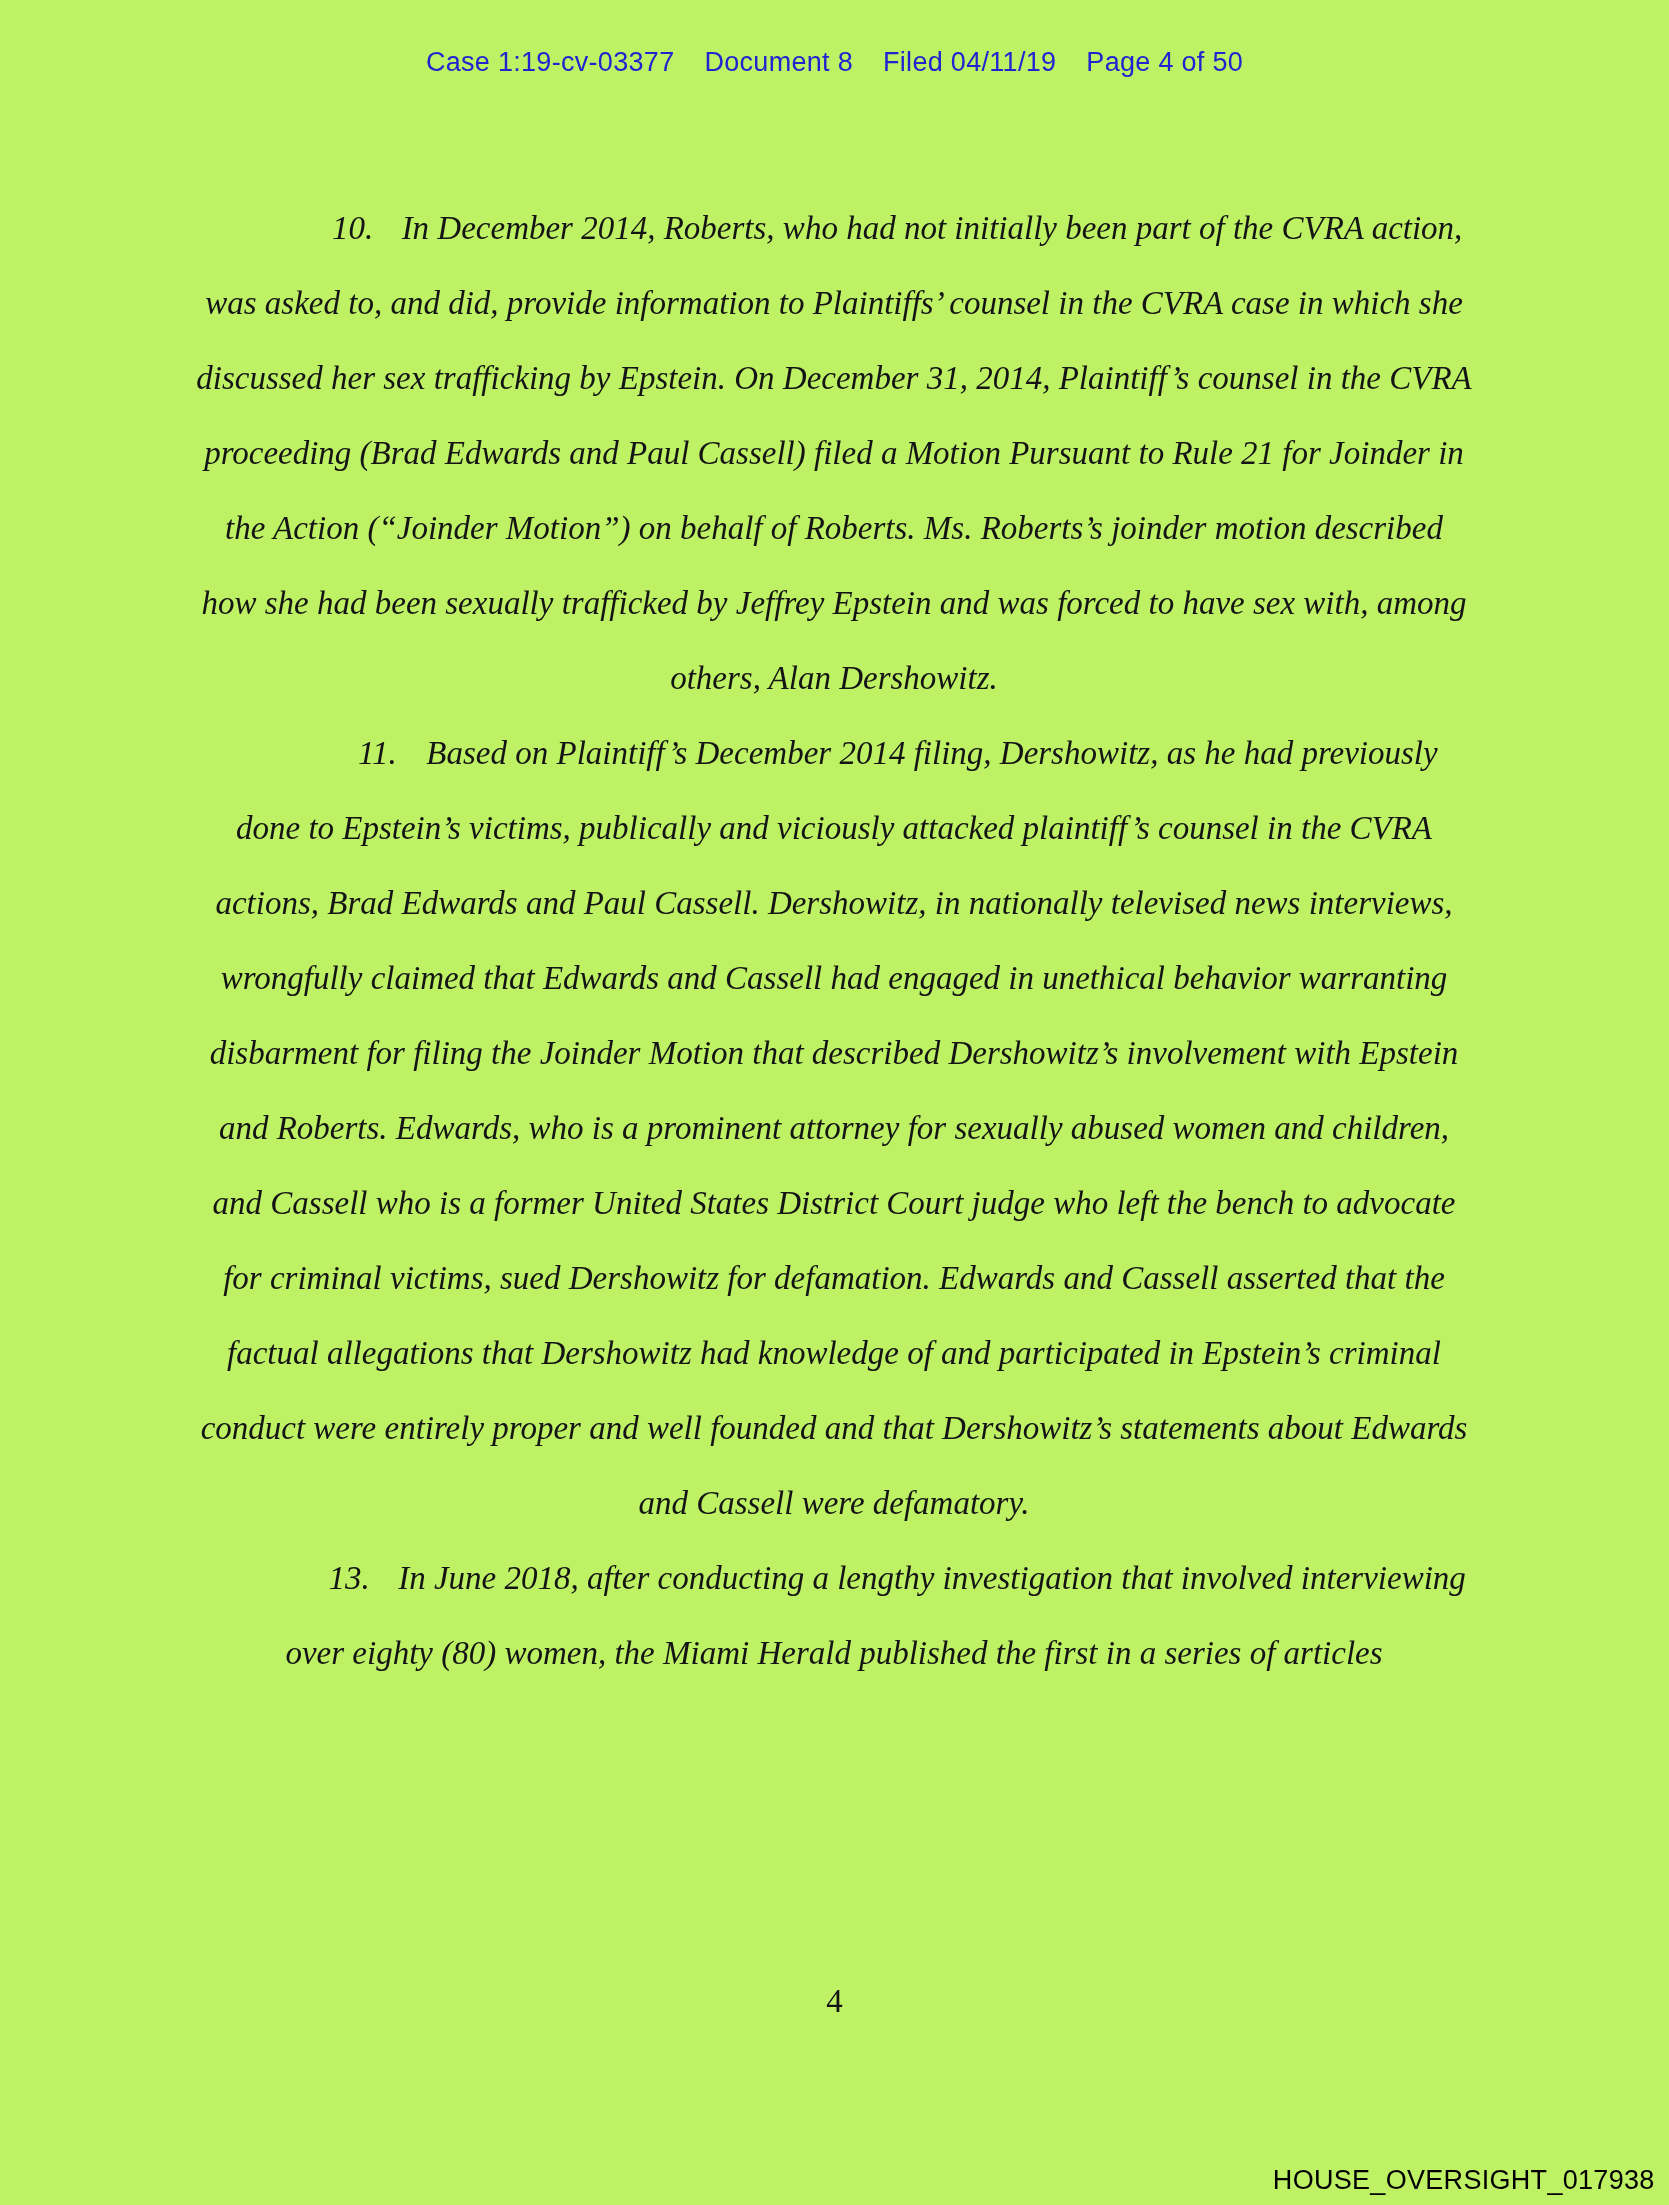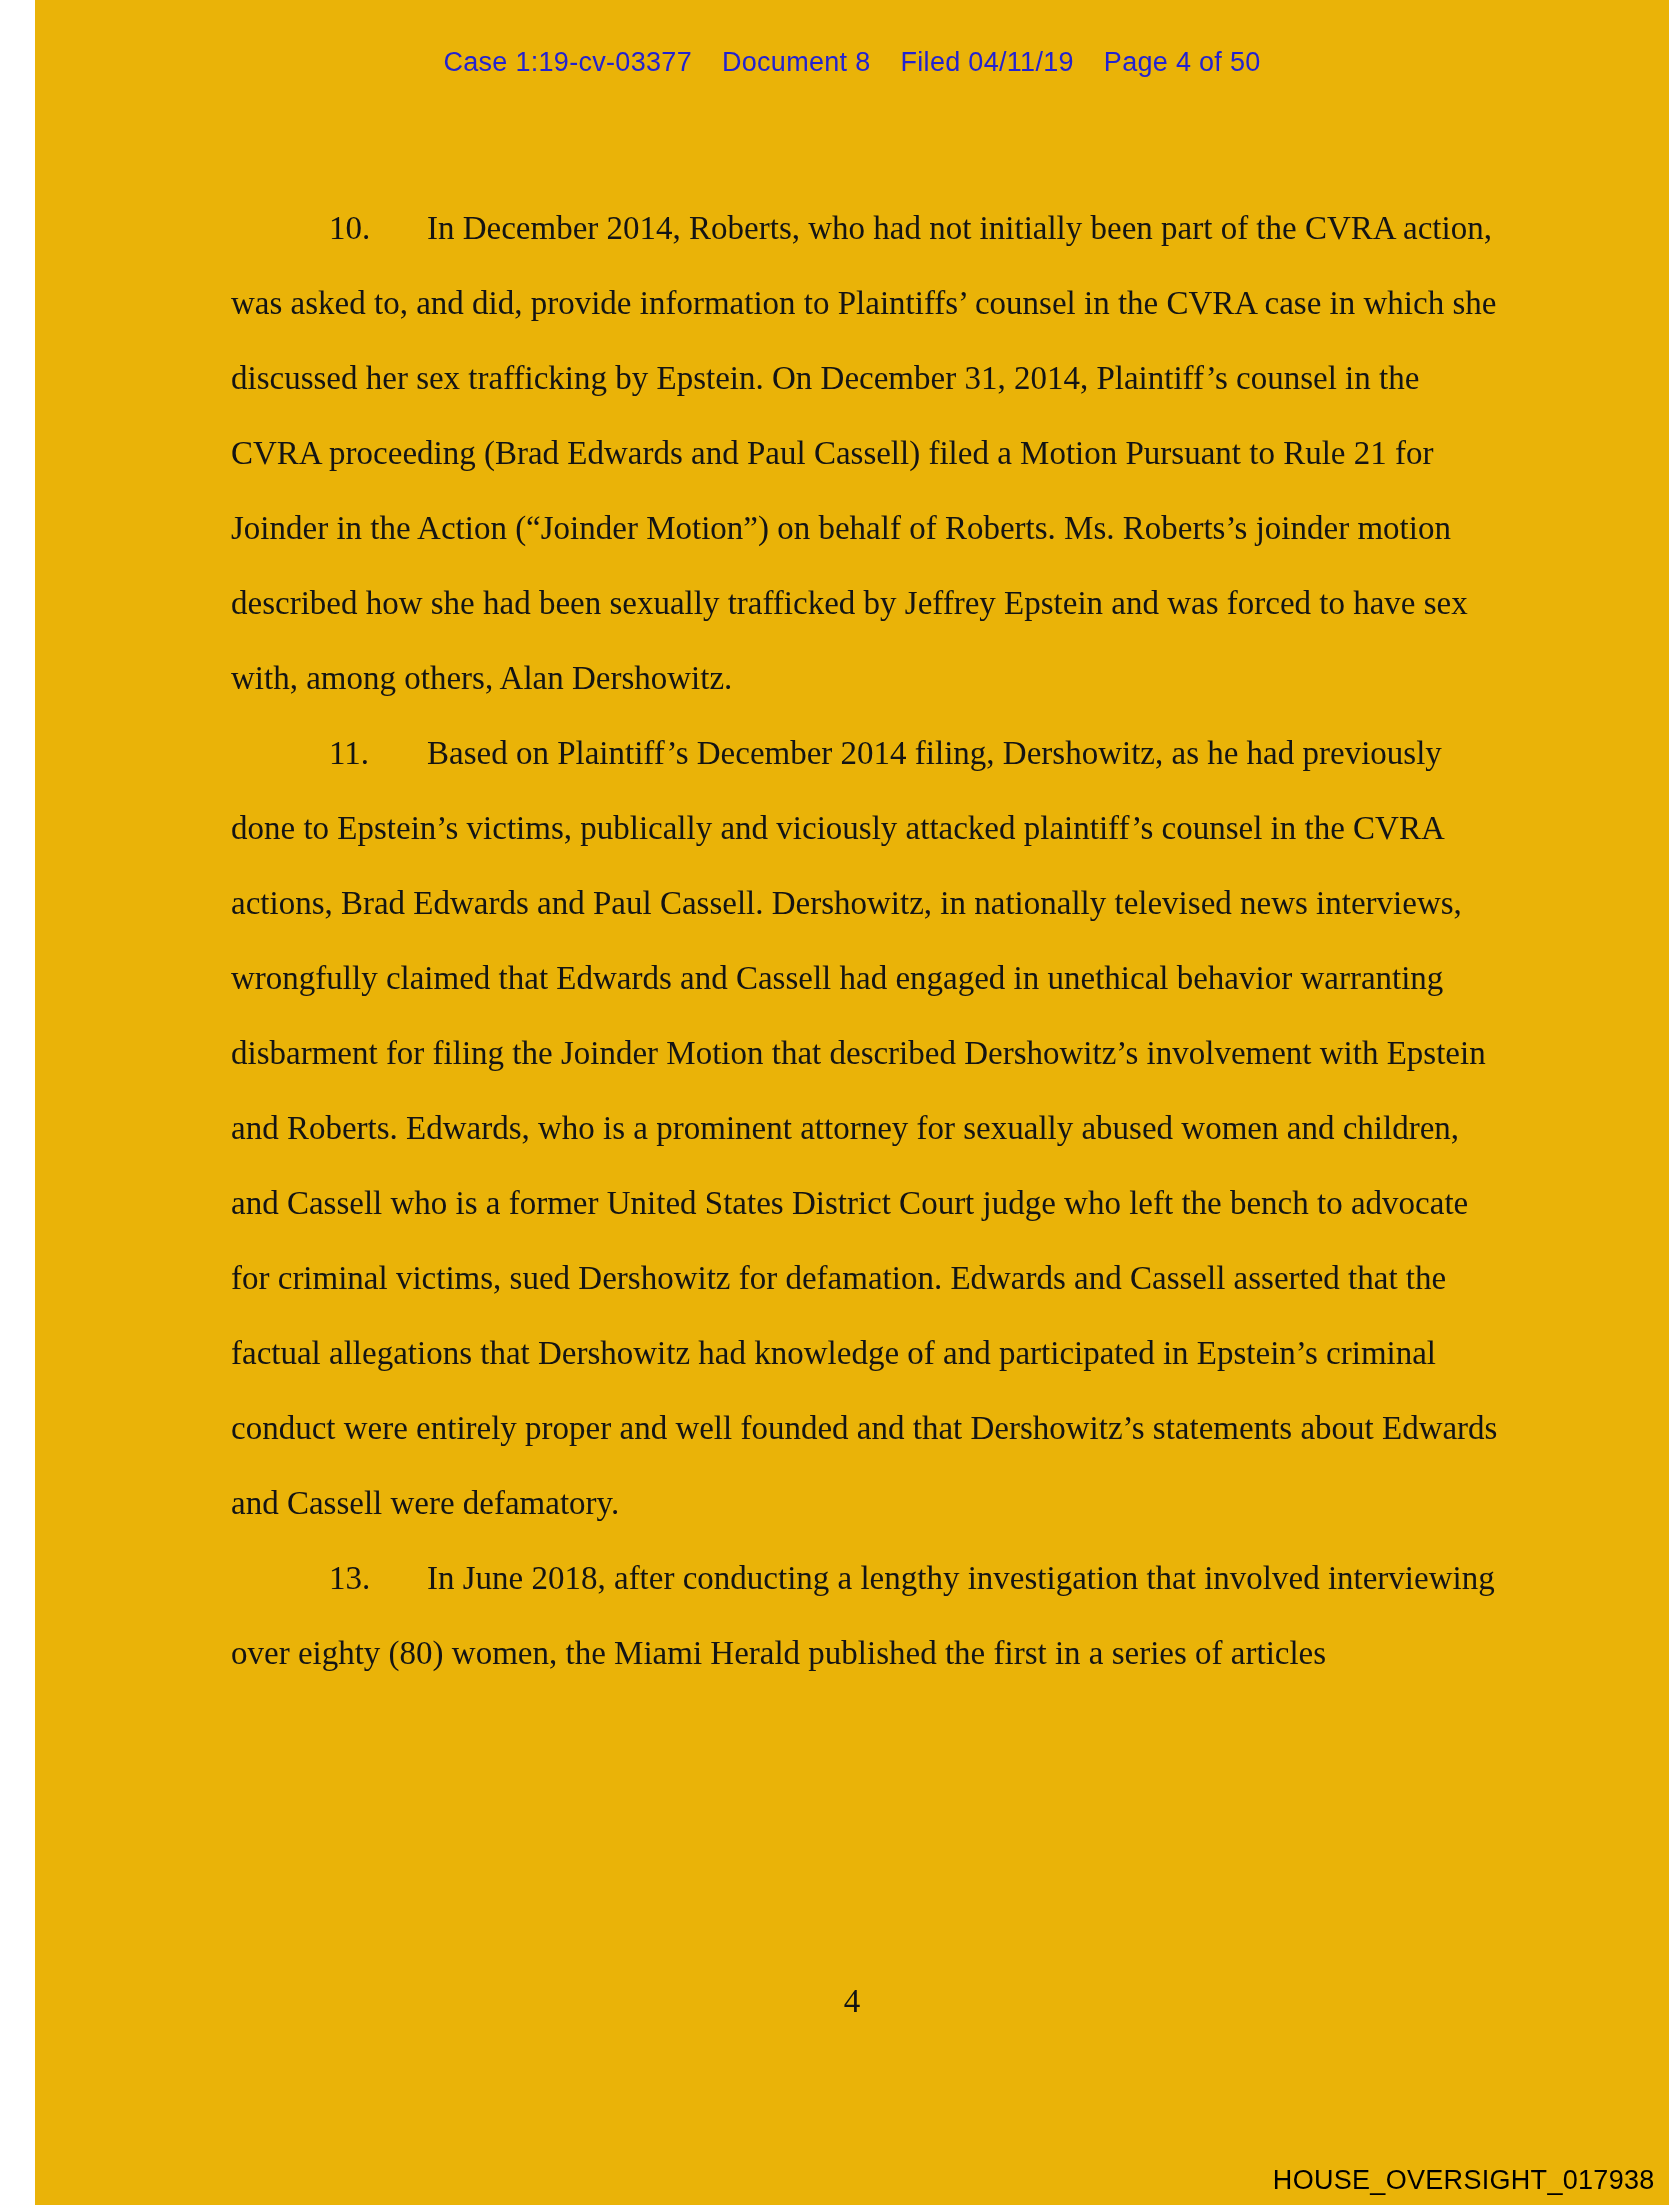--- a/index.html
+++ b/index.html
@@ -11,22 +11,21 @@
     width: 1669px;
     height: 2205px;
     position: relative;
     overflow: hidden;
     font-family: "Liberation Serif", serif;
     color: #1a1a1a;
   }
   .page {
     position: absolute;
     inset: 0;
-    background: #eab308;
-    margin-left: 35px;
+    background: #bef264;
   }
   .case-header {
     position: absolute;
     top: 47px;
     left: 0;
     right: 0;
     display: flex;
     justify-content: center;
     gap: 30px;
     font-family: "Liberation Sans", sans-serif;
@@ -34,22 +33,23 @@
     letter-spacing: 0.3px;
     white-space: nowrap;
   }
   .document-body {
     position: absolute;
     top: 191px;
     left: 196px;
     width: 1276px;
     font-size: 33px;
     line-height: 75px;
-    text-align: left;
+    text-align: center;
     color: #141414;
+    font-style: italic;
   }
   .document-body p {
     margin: 0;
     text-indent: 98px;
   }
   .para-num {
     display: inline-block;
     width: 98px;
     text-indent: 0;
   }

